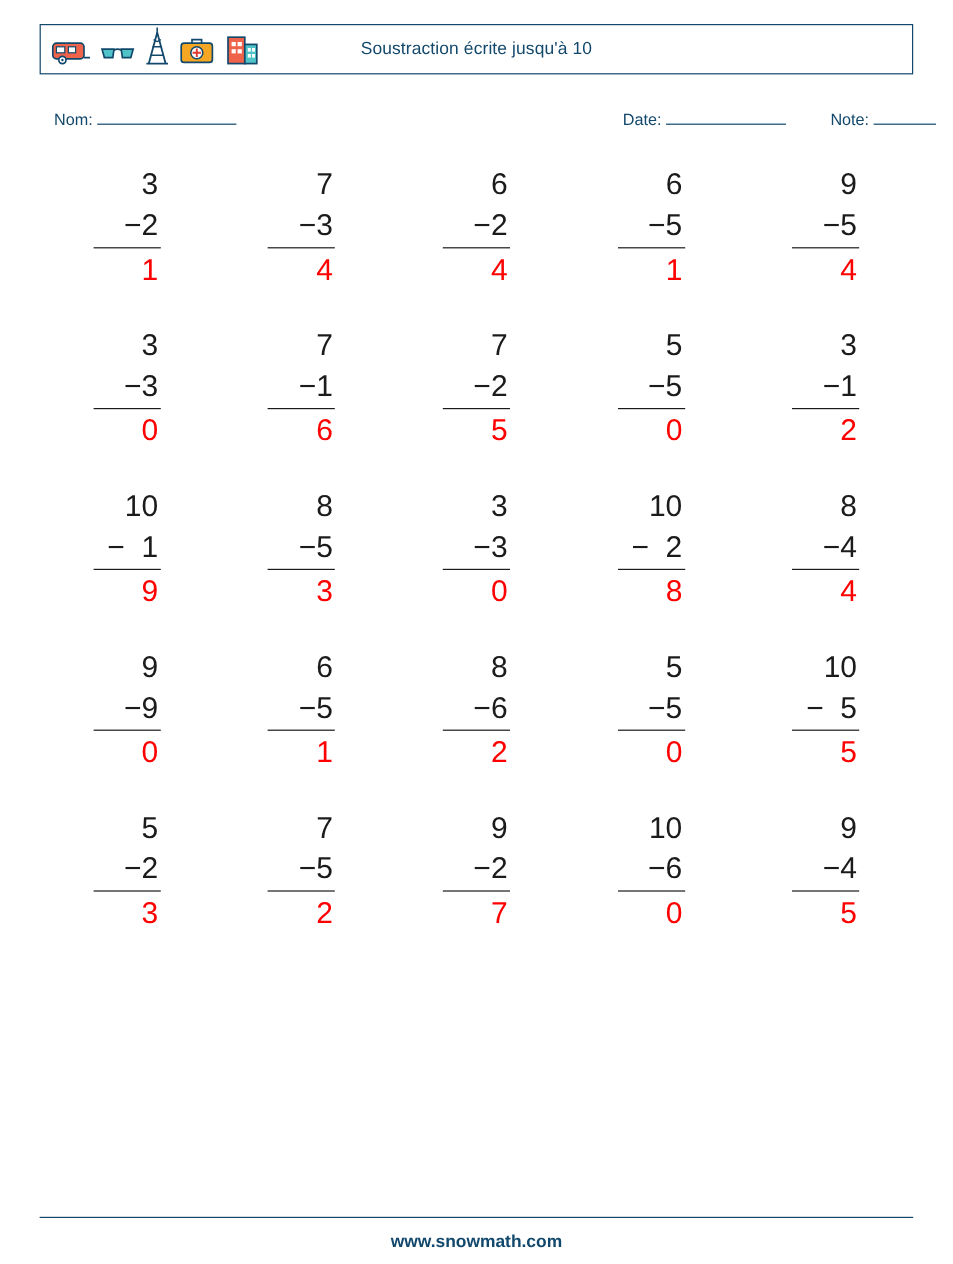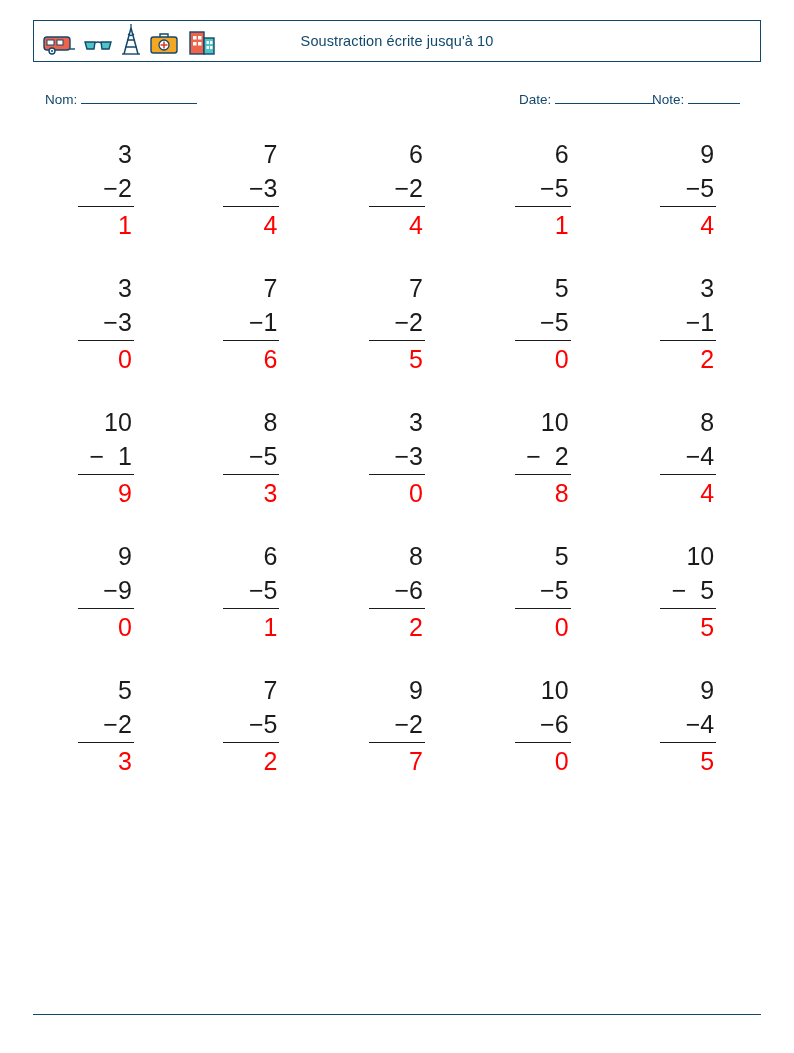--- a/index.html
+++ b/index.html
@@ -70,21 +70,21 @@
     top: 0;
     margin-left: 12px;
   }
   .meta-date {
     position: absolute;
     left: 519px;
     top: 0;
   }
   .meta-note {
     position: absolute;
-    left: 652px;
+    left: 692px;
     top: 0;
   }
   .blank-line {
     display: inline-block;
     border-bottom: 1px solid #12486b;
     vertical-align: baseline;
   }
   .bl-name { width: 116px; }
   .bl-date { width: 100px; }
   .bl-note { width: 52px; }
@@ -402,14 +402,15 @@
       <div class="cell">
         <div class="calc">
           <span class="row-top">9</span>
           <span class="row-bottom">−4</span>
           <span class="answer">5</span>
         </div>
       </div>
     </div>
 
   <div class="footer-rule"></div>
+  <div class="footer-text">www.snowmath.com</div>
 
 </div>
 
 </body></html>

